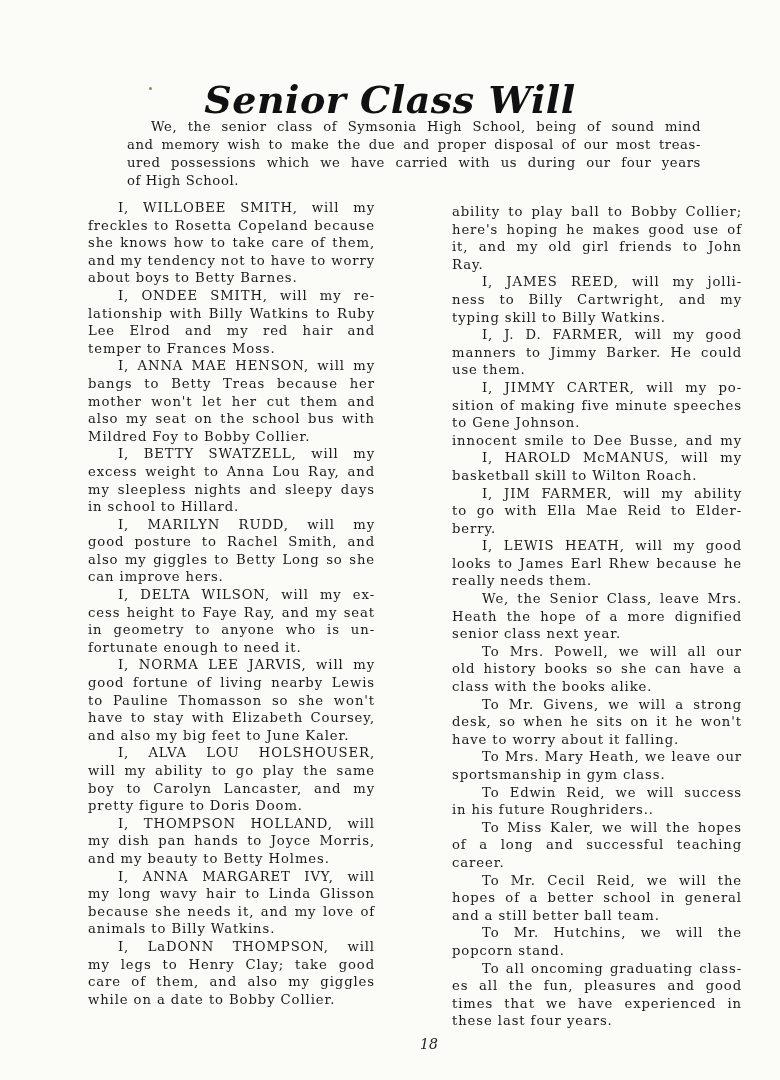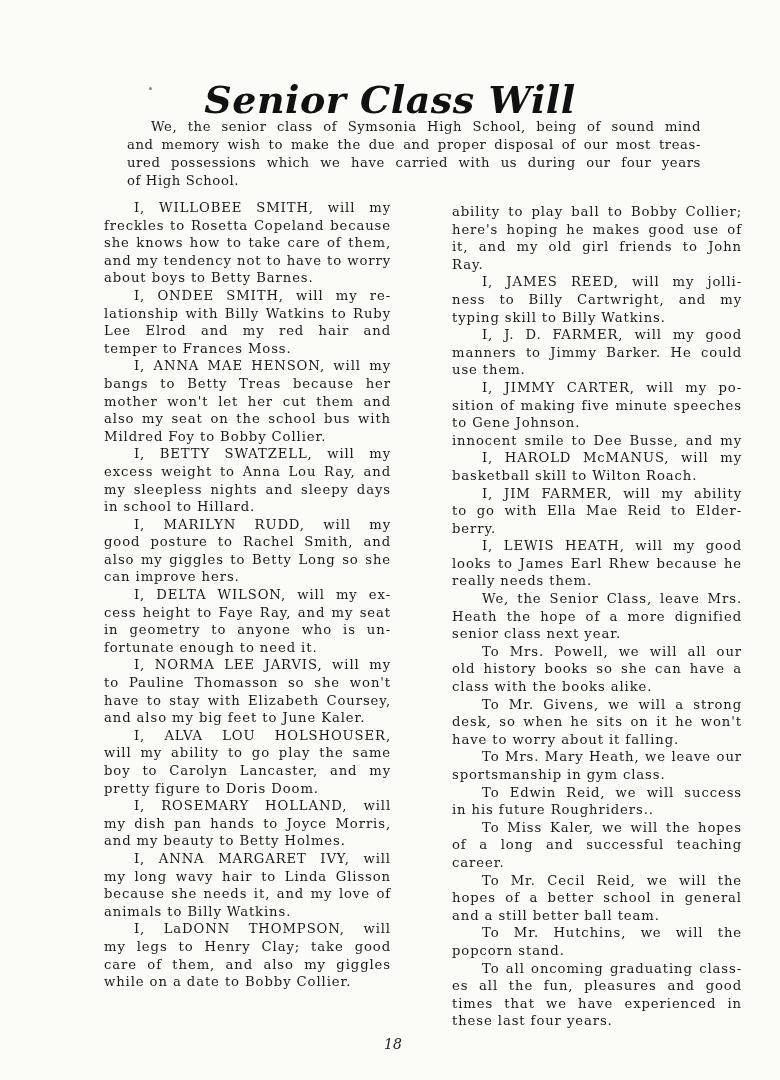--- a/index.html
+++ b/index.html
@@ -33,28 +33,28 @@
   }
   .intro .line { white-space: nowrap; text-align: justify; text-align-last: justify; display: block; }
   .intro .line.last { text-align-last: left; }
   .intro .line.first { padding-left: 24px; }
   .col {
     position: absolute;
     font-size: 13.2px;
     letter-spacing: 0.9px;
     line-height: 17.6px;
   }
-  .col.left { left: 104px; top: 199px; width: 287px; }
+  .col.left { left: 88px; top: 199px; width: 287px; }
   .col.right { left: 452px; top: 203px; width: 290px; }
   .col .line { display: block; white-space: nowrap; text-align: justify; text-align-last: justify; }
   .col .line.last { text-align-last: left; }
   .col .line.indent { padding-left: 30px; }
   .page-number {
     position: absolute;
-    left: 384px; top: 1036px;
+    left: 420px; top: 1036px;
     font-style: italic;
     font-size: 14px;
     color: #222;
     text-align: right;
   }
   .speck {
     position: absolute; left: 149px; top: 87px;
     width: 3px; height: 3px; border-radius: 50%; background: #8a8a6a;
   }
 </style>
@@ -93,28 +93,29 @@
     <span class="line last">in school to Hillard.</span>
     <span class="line indent">I, MARILYN RUDD, will my</span>
     <span class="line">good posture to Rachel Smith, and</span>
     <span class="line">also my giggles to Betty Long so she</span>
     <span class="line last">can improve hers.</span>
     <span class="line indent">I, DELTA WILSON, will my ex-</span>
     <span class="line">cess height to Faye Ray, and my seat</span>
     <span class="line">in geometry to anyone who is un-</span>
     <span class="line last">fortunate enough to need it.</span>
     <span class="line indent">I, NORMA LEE JARVIS, will my</span>
+    <span class="line">good fortune of living nearby Lewis</span>
     <span class="line">to Pauline Thomasson so she won't</span>
     <span class="line">have to stay with Elizabeth Coursey,</span>
     <span class="line last">and also my big feet to June Kaler.</span>
     <span class="line indent">I, ALVA LOU HOLSHOUSER,</span>
     <span class="line">will my ability to go play the same</span>
     <span class="line">boy to Carolyn Lancaster, and my</span>
     <span class="line last">pretty figure to Doris Doom.</span>
-    <span class="line indent">I, ROSEMARY HOLLAND, will</span>
+    <span class="line indent">I, THOMPSON HOLLAND, will</span>
     <span class="line">my dish pan hands to Joyce Morris,</span>
     <span class="line last">and my beauty to Betty Holmes.</span>
     <span class="line indent">I, ANNA MARGARET IVY, will</span>
     <span class="line">my long wavy hair to Linda Glisson</span>
     <span class="line">because she needs it, and my love of</span>
     <span class="line last">animals to Billy Watkins.</span>
     <span class="line indent">I, LaDONN THOMPSON, will</span>
     <span class="line">my legs to Henry Clay; take good</span>
     <span class="line">care of them, and also my giggles</span>
     <span class="line last">while on a date to Bobby Collier.</span>

